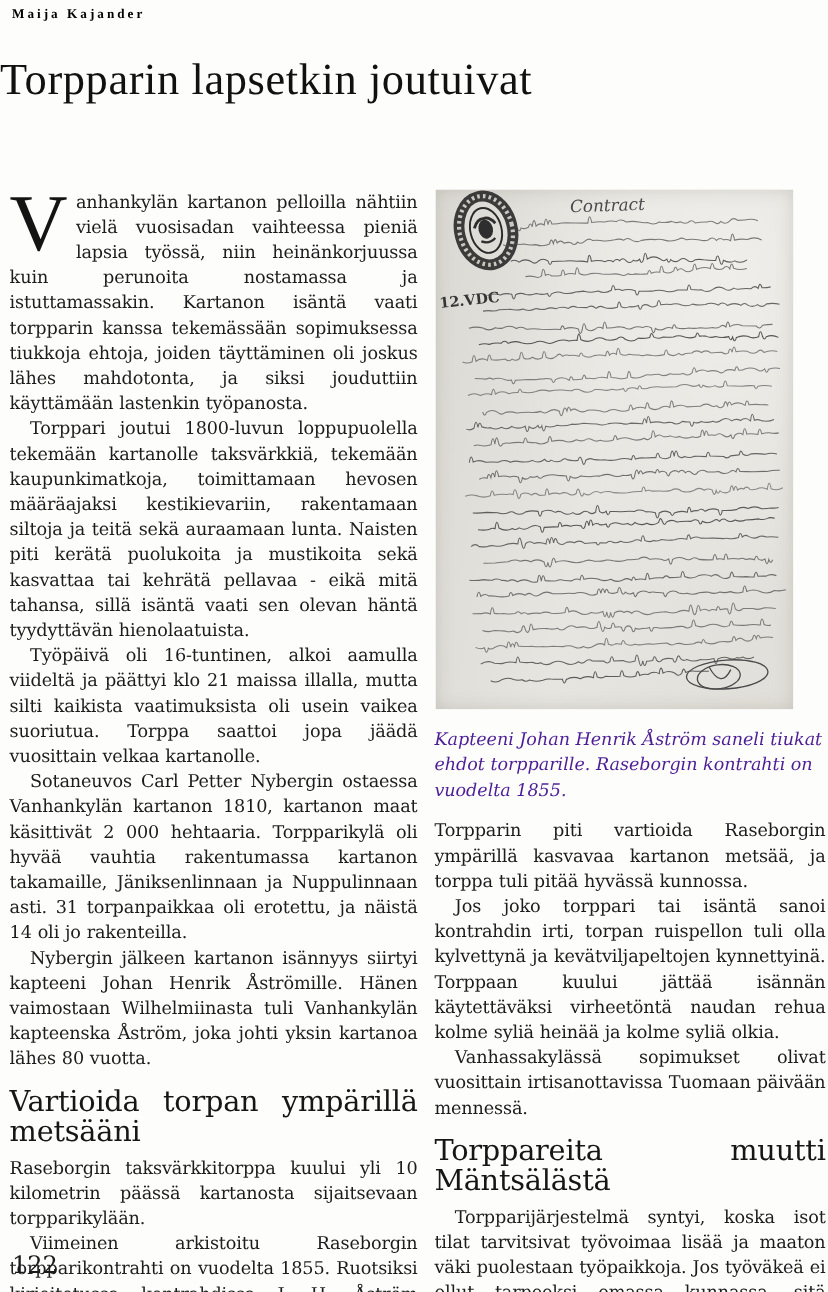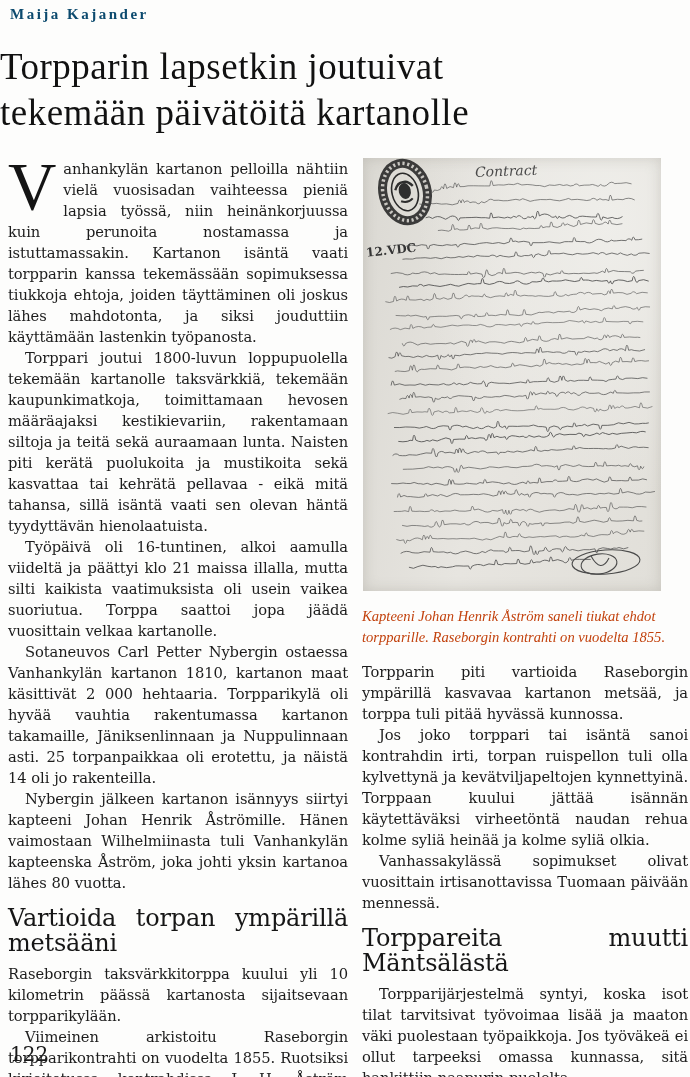--- a/index.html
+++ b/index.html
@@ -7,22 +7,22 @@
     position:relative;
     width:690px;height:1077px;
     background:#fdfdfc;
     font-family:"DejaVu Serif", serif;
     color:#1c1c1c;
     overflow:hidden;
   }
   .author{
     position:absolute;top:6px;left:10px;
     font-family:"Liberation Serif", serif;
-    font-weight:700;font-size:15px;letter-spacing:2.5px;
-    color:#0c4a6e;
+    font-weight:700;font-size:11px;letter-spacing:2.5px;
+    color:#000000;
   }
   .title{
     position:absolute;top:44px;left:0;width:100%;
     font-family:"Liberation Serif", serif;
     font-size:37px;line-height:46px;
     color:#111;
     letter-spacing:0.5px;
   }
   .columns{
     position:absolute;top:158px;left:8px;
@@ -59,50 +59,48 @@
     margin-left:1px;
     background:
       radial-gradient(ellipse at 82% 15%, #efeeea 0%, rgba(239,238,234,0) 55%),
       linear-gradient(100deg, #dbd9d3 0%, #e7e5e0 45%, #e1dfd9 100%);
     box-shadow:inset 0 0 14px rgba(120,115,105,0.25);
   }
   .caption{
     margin-top:15px;
     font-style:italic;
     font-size:14.6px;line-height:21px;
-    color:#c2410c;
+    color:#4c1d95;
     width:326px;
-    font-family:Liberation Serif, serif;
   }
   .right-body{margin-top:13px;}
   .page-number{
     position:absolute;left:10px;top:1042px;
     font-family:"DejaVu Serif", serif;
     font-size:20px;color:#1a1a1a;text-align:center;
   }
 </style>
 </head>
 <body>
 
 <div class="page">
 
   <div class="author">Maija Kajander</div>
 
   <div class="title">
     <div>Torpparin lapsetkin joutuivat</div>
-    <div>tekemään päivätöitä kartanolle</div>
   </div>
 
   <div class="columns">
 
     <div class="col-left body-text">
       <p class="first"><span class="dropcap">V</span><span>anhankylän kartanon pelloilla nähtiin vielä vuosisadan vaihteessa pieniä lapsia työssä, niin heinänkorjuussa kuin perunoita nostamassa ja istuttamassakin. Kartanon isäntä vaati torpparin kanssa tekemässään sopimuksessa tiukkoja ehtoja, joiden täyttäminen oli joskus lähes mahdotonta, ja siksi jouduttiin käyttämään lastenkin työpanosta.</span></p>
       <p>Torppari joutui 1800-luvun loppupuolella tekemään kartanolle taksvärkkiä, tekemään kaupunkimatkoja, toimittamaan hevosen määräajaksi kestikievariin, rakentamaan siltoja ja teitä sekä auraamaan lunta. Naisten piti kerätä puolukoita ja mustikoita sekä kasvattaa tai kehrätä pellavaa - eikä mitä tahansa, sillä isäntä vaati sen olevan häntä tyydyttävän hienolaatuista.</p>
       <p>Työpäivä oli 16-tuntinen, alkoi aamulla viideltä ja päättyi klo 21 maissa illalla, mutta silti kaikista vaatimuksista oli usein vaikea suoriutua. Torppa saattoi jopa jäädä vuosittain velkaa kartanolle.</p>
-      <p>Sotaneuvos Carl Petter Nybergin ostaessa Vanhankylän kartanon 1810, kartanon maat käsittivät 2 000 hehtaaria. Torpparikylä oli hyvää vauhtia rakentumassa kartanon takamaille, Jäniksenlinnaan ja Nuppulinnaan asti. 25 torpanpaikkaa oli erotettu, ja näistä 14 oli jo rakenteilla.</p>
+      <p>Sotaneuvos Carl Petter Nybergin ostaessa Vanhankylän kartanon 1810, kartanon maat käsittivät 2 000 hehtaaria. Torpparikylä oli hyvää vauhtia rakentumassa kartanon takamaille, Jäniksenlinnaan ja Nuppulinnaan asti. 31 torpanpaikkaa oli erotettu, ja näistä 14 oli jo rakenteilla.</p>
       <p>Nybergin jälkeen kartanon isännyys siirtyi kapteeni Johan Henrik Åströmille. Hänen vaimostaan Wilhelmiinasta tuli Vanhankylän kapteenska Åström, joka johti yksin kartanoa lähes 80 vuotta.</p>
       <h2 class="section-heading">Vartioida torpan ympärillä metsääni</h2>
       <p class="first">Raseborgin taksvärkkitorppa kuului yli 10 kilometrin päässä kartanosta sijaitsevaan torpparikylään.</p>
       <p>Viimeinen arkistoitu Raseborgin torpparikontrahti on vuodelta 1855. Ruotsiksi kirjoitetussa kontrahdissa J. H. Åström ilmoittaa antavansa silloiselle vuokraajalle August Weckströmille torpan tiukin ehdoin. Torppavero oli kaksi taksvärkkiä viikossa hevosen kanssa ja omin työvälinein, neljä aputaksvärkkiä oman miehen kanssa, kaupunki- ja muita matkoja ”silloin ja niin monta kuin minä määrään”.</p>
     </div>
 
     <div class="col-right">
 
       <div class="scan">
         <svg width="298" height="433" viewBox="0 0 298 433" xmlns="http://www.w3.org/2000/svg">

